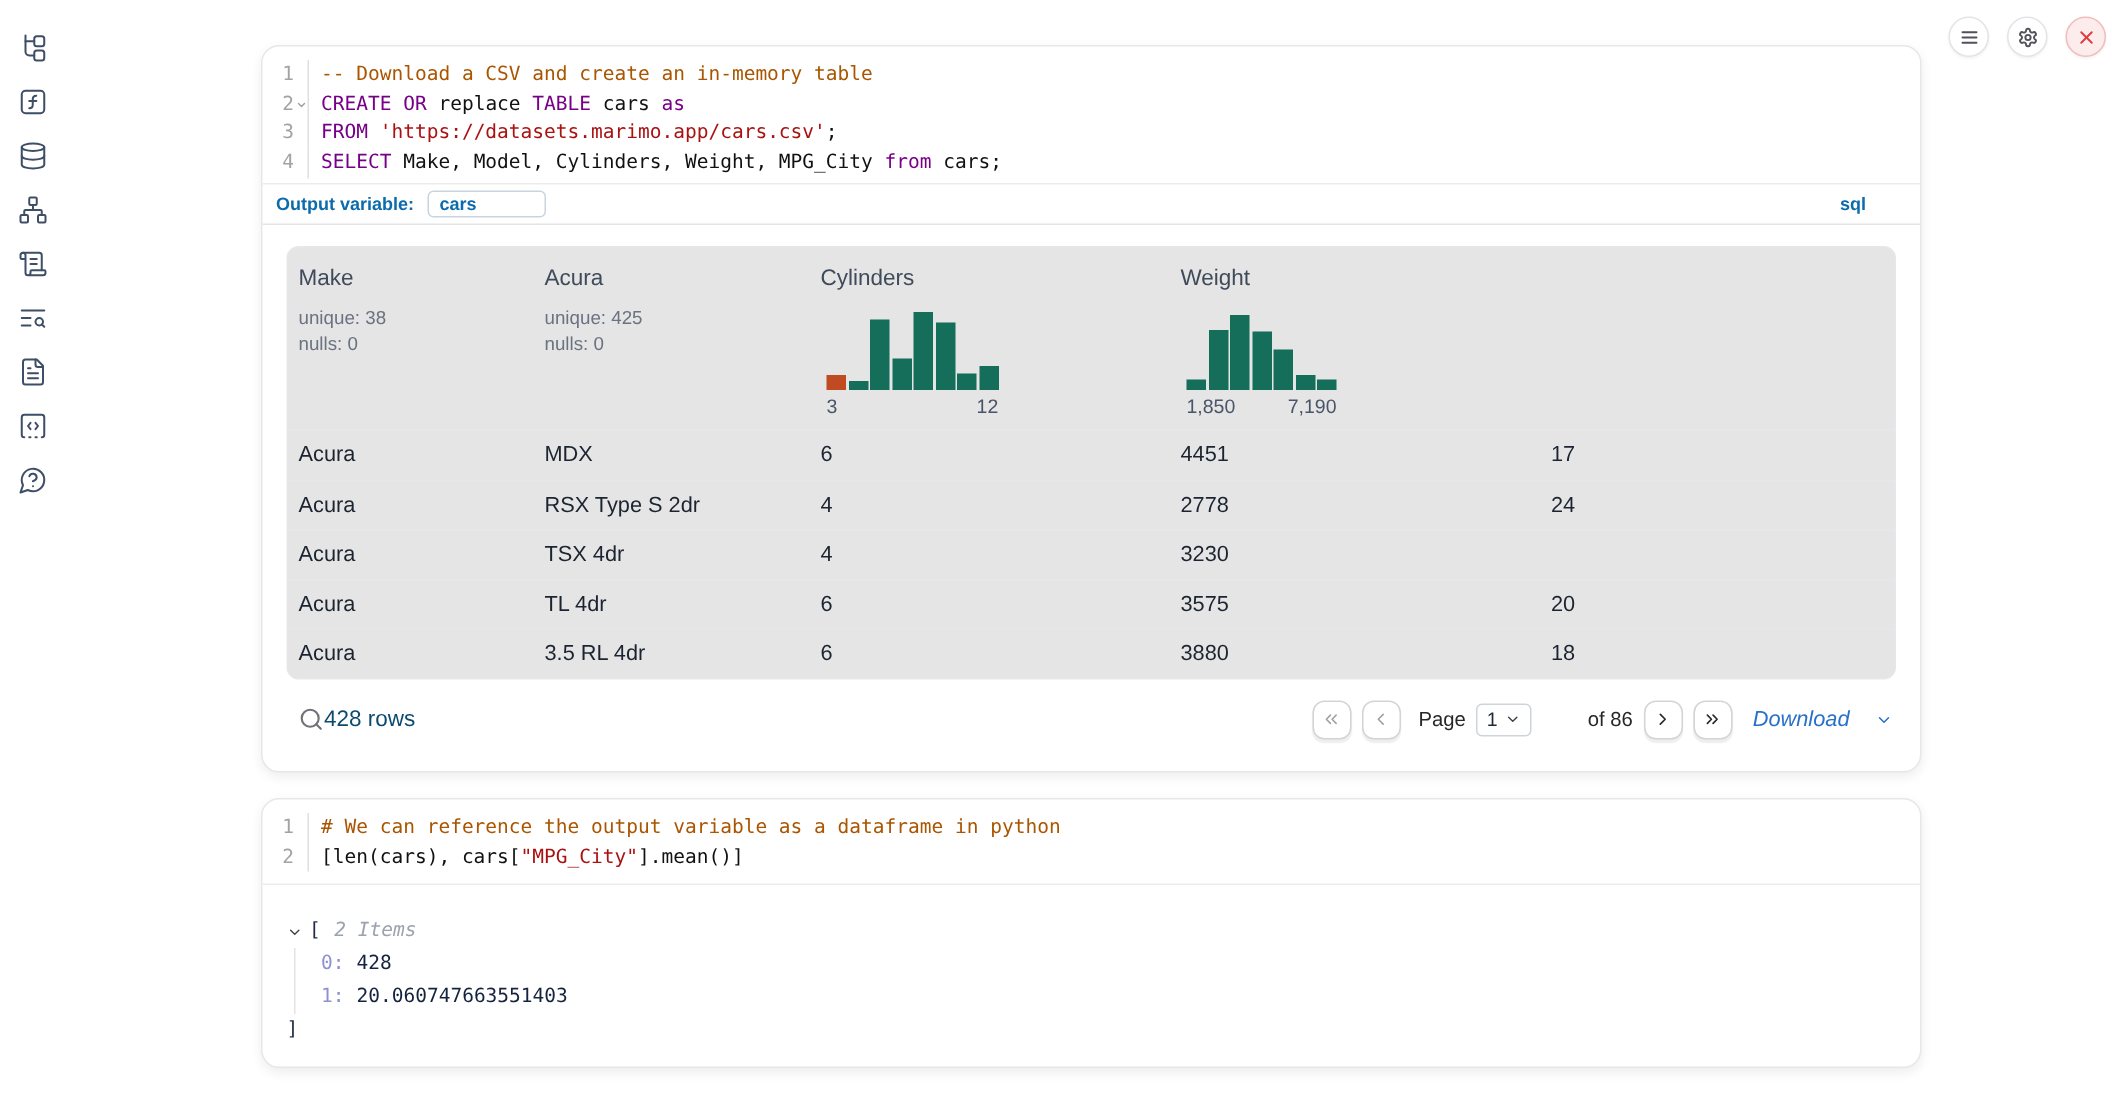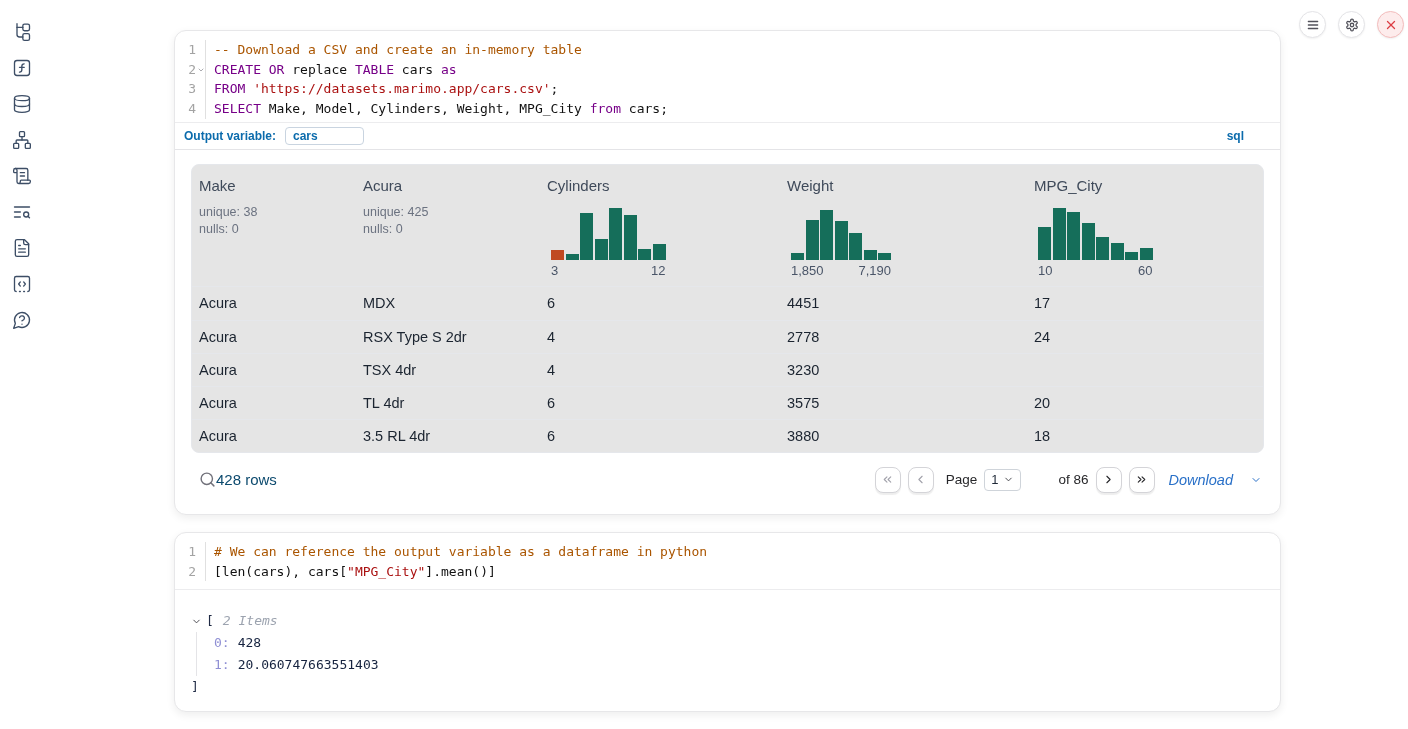--- a/index.html
+++ b/index.html
@@ -299,39 +299,20 @@
               <div class="hist-bar" style="height: 27px;"></div>
               <div class="hist-bar" style="height: 10px;"></div>
               <div class="hist-bar" style="height: 7px;"></div>
             </div>
             <div class="hist-labels">
               <span>1,850</span>
               <span>7,190</span>
             </div>
           </div>
       </div>
-      <div class="th">
-        <span class="th-label">MPG_City</span>
-        <div class="hist">
-            <div class="hist-bars">
-              <div class="hist-bar" style="height: 33px;"></div>
-              <div class="hist-bar" style="height: 52px;"></div>
-              <div class="hist-bar" style="height: 48px;"></div>
-              <div class="hist-bar" style="height: 37px;"></div>
-              <div class="hist-bar" style="height: 23px;"></div>
-              <div class="hist-bar" style="height: 17px;"></div>
-              <div class="hist-bar" style="height: 8px;"></div>
-              <div class="hist-bar" style="height: 12px;"></div>
-            </div>
-            <div class="hist-labels">
-              <span>10</span>
-              <span>60</span>
-            </div>
-          </div>
-      </div>
     </div>
     <div id="table-body">
         <div class="grid-row t-row">
           <div class="t-cell">Acura</div>
           <div class="t-cell">MDX</div>
           <div class="t-cell">6</div>
           <div class="t-cell">4451</div>
           <div class="t-cell">17</div>
         </div>
         <div class="grid-row t-row">

